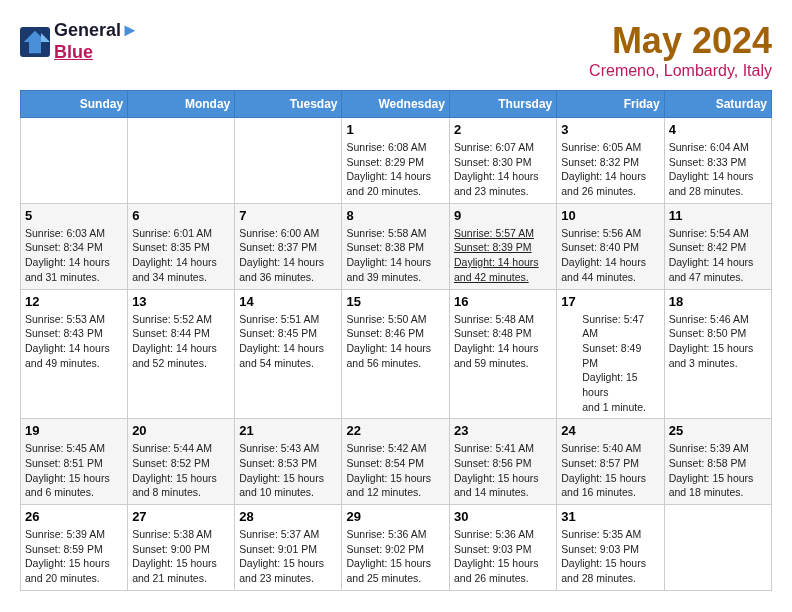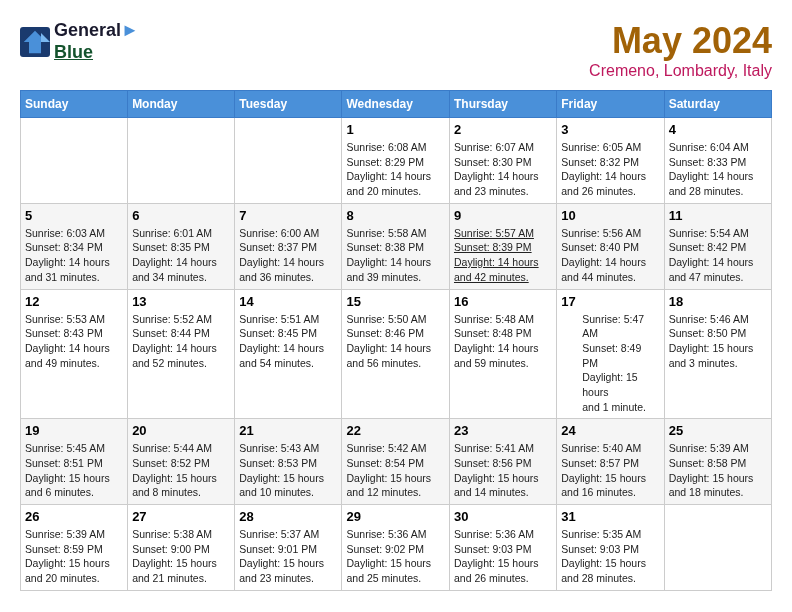--- a/index.html
+++ b/index.html
@@ -49,21 +49,21 @@
     }
     table {
       width: 100%;
       border-collapse: collapse;
       font-size: 11px;
     }
     thead th {
       background-color: #4a90d9;
       color: #fff;
       padding: 6px 4px;
-      text-align: left;
+      text-align: right;
       font-size: 12px;
       border: 1px solid #3a7bc8;
     }
     td {
       border: 1px solid #ccc;
       vertical-align: top;
       padding: 4px;
       width: 108px;
       min-height: 70px;
     }
@@ -93,21 +93,21 @@
 
 <div class="header">
   <div class="logo">
     <svg class="logo-icon" width="40" height="40" viewBox="0 0 40 40">
       <rect x="0" y="0" width="40" height="40" fill="#1a3a6e" rx="4"></rect>
       <polygon points="20,5 35,20 28,20 28,35 12,35 12,20 5,20" fill="#4a90d9"></polygon>
       <polygon points="28,8 40,20 28,20" fill="#7ab8f0"></polygon>
     </svg>
     <div class="logo-text">
       <div>General<span>►</span></div>
-      <div style="color:#14532d;text-decoration:underline;">Blue</div>
+      <div style="color:#be185d;text-decoration:underline;">Blue</div>
     </div>
   </div>
   <div class="title-block">
     <div class="month-title">May 2024</div>
     <div class="location-title">Cremeno, Lombardy, Italy</div>
   </div>
 </div>
 
 <table>
   <thead>

